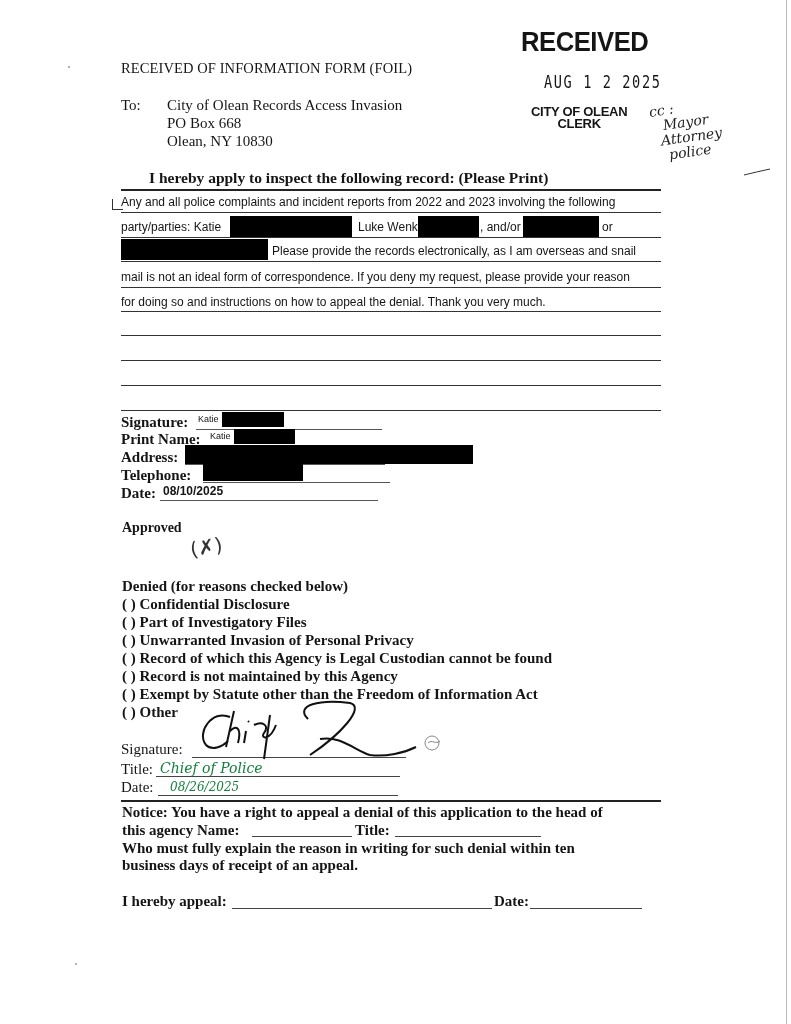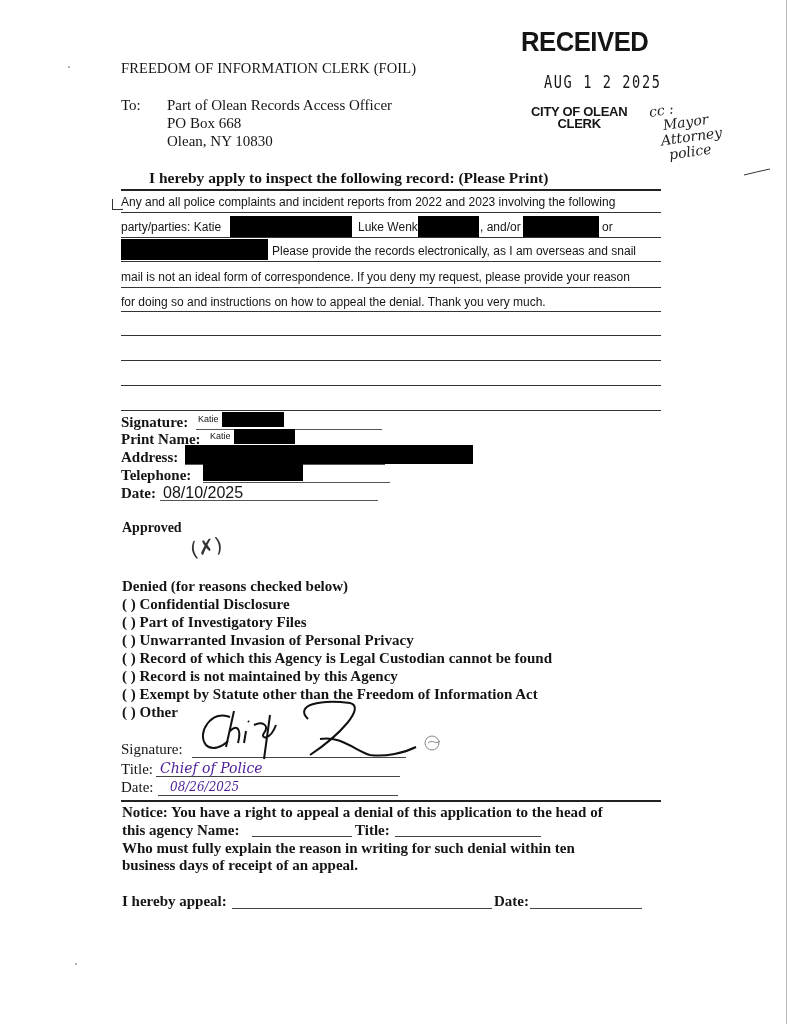--- a/index.html
+++ b/index.html
@@ -15,42 +15,42 @@
   .stamp-date { left: 544px; top: 72px; font-size: 17px; font-family: "DejaVu Sans Mono", "Liberation Mono", monospace; transform: scaleX(0.8); transform-origin: left; letter-spacing: 2px; }
   .stamp-office { left: 531px; top: 106px; font-size: 13px; font-weight: bold; text-align: center; line-height: 12px; letter-spacing: -0.3px; }
   .cc-note { left: 648px; top: 105px; font-size: 14px; font-style: italic; font-family: "DejaVu Serif", serif; line-height: 15px; transform: rotate(-8deg); transform-origin: left top; color: #222; }
   .apply-heading { left: 121px; top: 169px; font-size: 15.5px; font-weight: bold; margin-left: 28px; }
   .rule { position: absolute; height: 1px; background: #333; }
   .rule.thick { height: 2px; background: #222; }
   .req-line { position: absolute; left: 121px; font-size: 12px; font-family: "Liberation Sans", "DejaVu Sans", sans-serif; white-space: nowrap; }
   .redact { position: absolute; background: #000; }
   .sig-label { position: absolute; left: 121px; font-size: 15px; font-weight: bold; }
   .small-val { position: absolute; font-size: 9px; font-family: "Liberation Sans", "DejaVu Sans", sans-serif; }
-  .date-val { position: absolute; font-size: 16px; font-family: "Liberation Sans", "DejaVu Sans", sans-serif; }
+  .date-val { position: absolute; font-size: 12px; font-family: "Liberation Sans", "DejaVu Sans", sans-serif; font-weight: bold; }
   .approved { left: 122px; top: 520px; font-size: 14px; font-weight: bold; }
   .check-mark { left: 190px; top: 535px; font-size: 20px; font-family: "DejaVu Sans", sans-serif; color: #333; transform: rotate(-10deg); }
   .denied-title { left: 122px; top: 578px; font-size: 15px; font-weight: bold; }
   .reason { position: absolute; left: 122px; font-size: 15px; font-weight: bold; white-space: nowrap; }
   .off-label { position: absolute; left: 121px; font-size: 15px; }
-  .hand { position: absolute; font-family: "DejaVu Serif", serif; font-style: italic; color: #4c1d95; font-size: 12px; }
+  .hand { position: absolute; font-family: "DejaVu Serif", serif; font-style: italic; color: #15803d; font-size: 12px; }
   .notice { position: absolute; left: 122px; font-size: 15px; font-weight: bold; white-space: nowrap; }
   .appeal { position: absolute; left: 122px; font-size: 15px; font-weight: bold; white-space: nowrap; }
   .corner-mark { position: absolute; left: 112px; top: 199px; width: 10px; height: 10px; border-left: 1px solid #333; border-bottom: 1px solid #333; }
   .speck { position: absolute; width: 2px; height: 2px; background: #999; border-radius: 1px; }
 </style>
 </head>
 <body>
 
 <div class="page-edge"></div>
 <div class="speck" style="left:68px;top:66px;"></div>
 <div class="speck" style="left:75px;top:963px;"></div>
 
-<div class="abs form-title serif">FREEDOM OF INFORMATION CLERK (FOIL)</div>
+<div class="abs form-title serif">RECEIVED OF INFORMATION FORM (FOIL)</div>
 <div class="abs to-label serif">To:</div>
-<div class="abs addr serif" style="top:97px;">Part of Olean Records Access Officer</div>
+<div class="abs addr serif" style="top:97px;">City of Olean Records Access Invasion</div>
 <div class="abs addr serif" style="top:115px;">PO Box 668</div>
 <div class="abs addr serif" style="top:133px;">Olean, NY  10830</div>
 
 <div class="abs stamp-received sans">RECEIVED</div>
 <div class="abs stamp-date">AUG 1 2  2025</div>
 <div class="abs stamp-office sans">
   <div>CITY OF OLEAN</div>
   <div>CLERK</div>
 </div>
 

